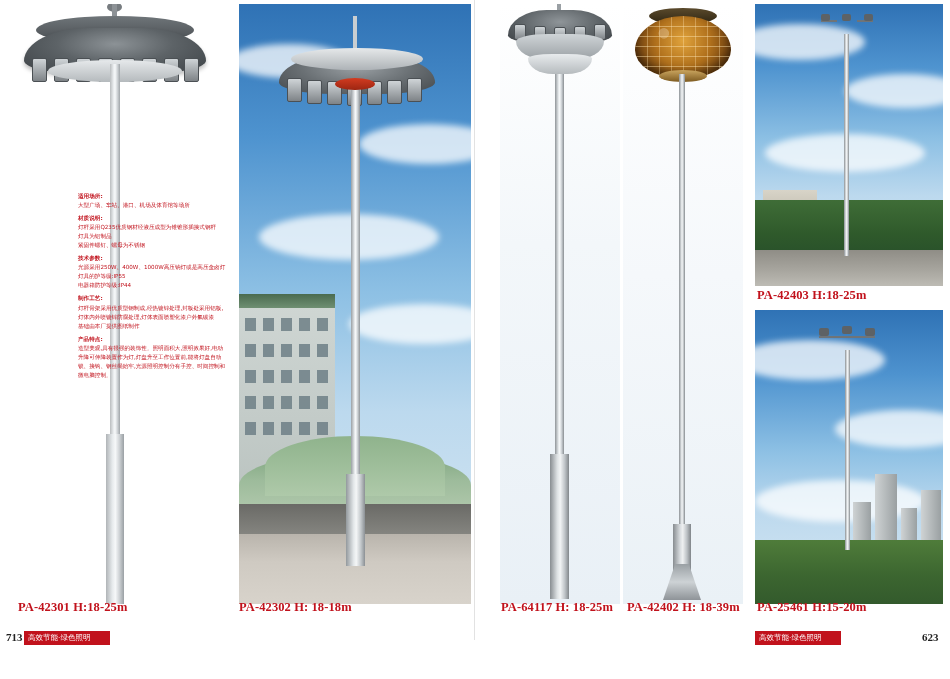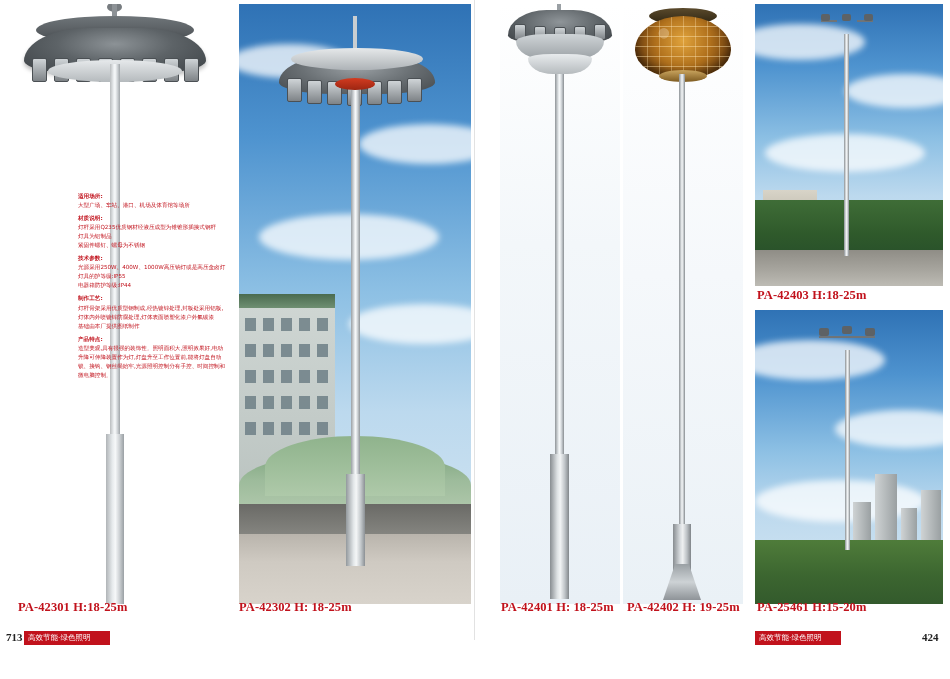--- a/index.html
+++ b/index.html
@@ -495,24 +495,24 @@
       <div style="position:absolute;left:0;top:2px;width:10px;height:8px;background:#5d6266;border-radius:2px;"></div>
       <div style="position:absolute;left:23px;top:0px;width:10px;height:8px;background:#5d6266;border-radius:2px;"></div>
       <div style="position:absolute;left:46px;top:2px;width:10px;height:8px;background:#5d6266;border-radius:2px;"></div>
     </div>
     <div class="pole"></div>
   </div>
 
   <div class="divider"></div>
 
   <div class="cap abs" id="cap1">PA-42301 H:18-25m</div>
-  <div class="cap abs" id="cap2">PA-42302 H: 18-25m</div>
-  <div class="cap abs" id="cap3">PA-42401 H: 18-25m</div>
-  <div class="cap abs" id="cap4">PA-42402 H: 19-25m</div>
+  <div class="cap abs" id="cap2">PA-42302 H: 18-18m</div>
+  <div class="cap abs" id="cap3">PA-64117 H: 18-25m</div>
+  <div class="cap abs" id="cap4">PA-42402 H: 18-39m</div>
   <div class="cap abs" id="cap5">PA-42403 H:18-25m</div>
   <div class="cap abs" id="cap6">PA-25461 H:15-20m</div>
 
   <div class="foot-num" id="foot-left-num">713</div>
   <div class="foot-bar" id="foot-left-bar">高效节能·绿色照明</div>
   <div class="foot-bar" id="foot-right-bar">高效节能·绿色照明</div>
-  <div class="foot-num" id="foot-right-num">424</div>
+  <div class="foot-num" id="foot-right-num">623</div>
 
 </div>
 
 </body></html>

